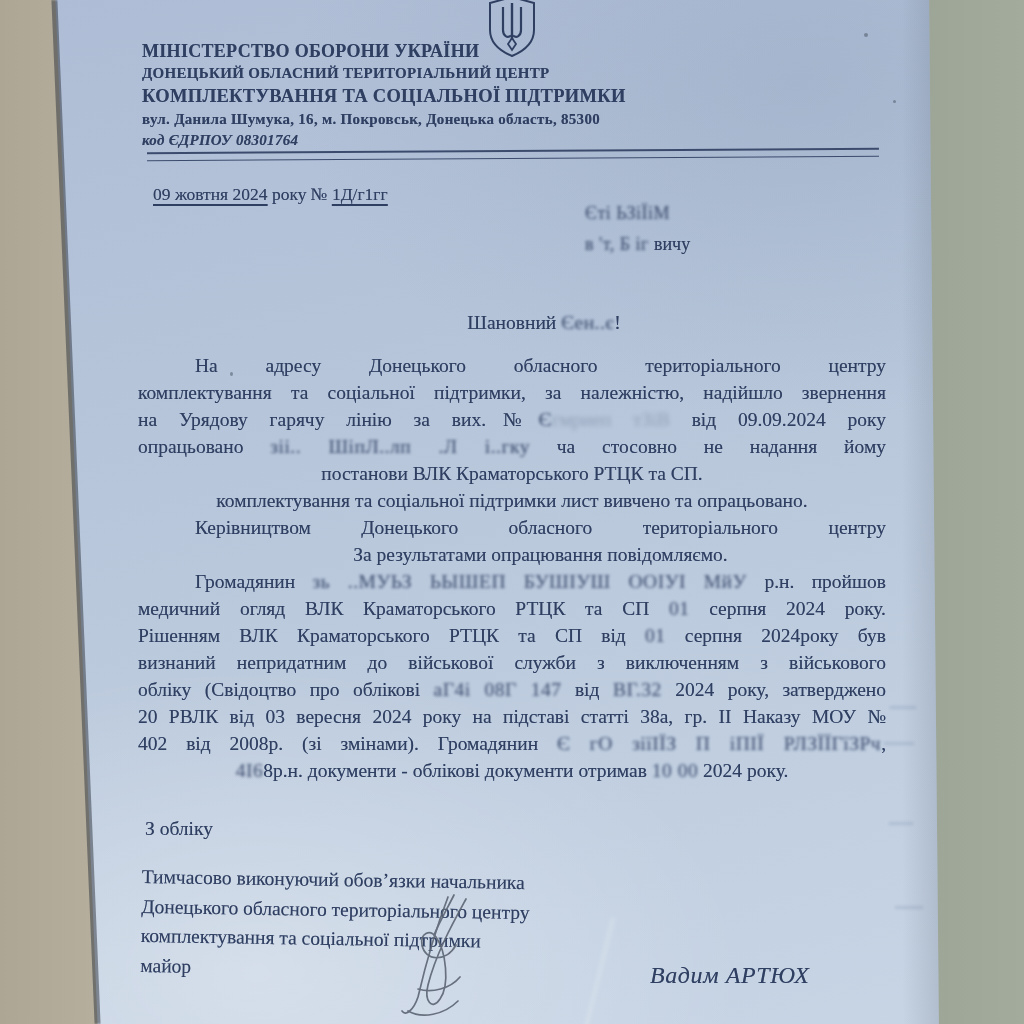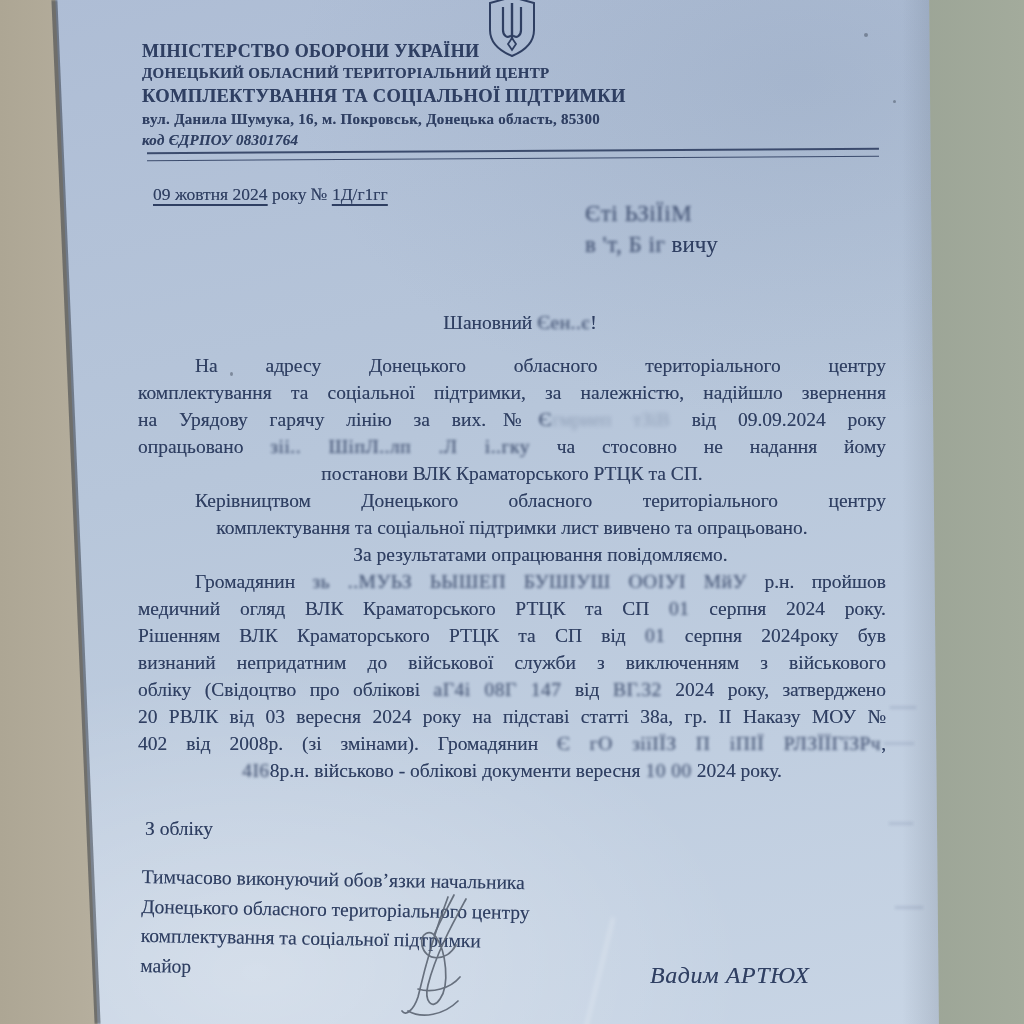--- a/index.html
+++ b/index.html
@@ -30,22 +30,22 @@
   .hline{font-weight:bold;}
   .h1{font-size:18px;line-height:22px;}
   .h2{font-size:15px;line-height:23px;}
   .h3{font-size:18.5px;line-height:23px;}
   .haddr{font-size:15px;line-height:21px;margin-top:1px;}
   .hkod{font-size:15px;line-height:21px;font-style:italic;}
   .rule{left:147px;top:150px;width:732px;height:6px;
     border-top:2.5px solid var(--ink,#2f3f62);border-bottom:1.5px solid var(--ink,#2f3f62);
     transform:rotate(-0.35deg);opacity:.9;}
   .dateline{left:153px;top:156px;font-size:17.5px;margin-top:28px;}
-  .addressee{left:585px;top:198px;width:230px;font-size:23px;line-height:31px;}
-  .salut{left:128px;top:312px;width:748px;box-sizing:border-box;padding-left:36px;
+  .addressee{left:585px;top:198px;width:230px;font-size:18px;line-height:31px;}
+  .salut{left:152px;top:312px;width:748px;box-sizing:border-box;padding-left:36px;
     text-align:center;font-size:19.5px;}
   .bodywrap{left:138px;top:352px;width:748px;font-size:19.5px;}
   .line{width:100%;box-sizing:border-box;line-height:27px;text-align:center;}
   .line.just{text-align:justify;text-align-last:justify;}
   .line.indent{padding-left:57px;}
   .smudge{filter:blur(1.5px);opacity:.85;letter-spacing:.5px;}
   .faint{filter:blur(2.2px);opacity:.25;}
   .semi{filter:blur(.7px);}
   .u{text-decoration:underline;text-underline-offset:4px;text-decoration-thickness:1.5px;}
   .signoff{left:145px;top:818px;font-size:19.5px;}
@@ -93,35 +93,35 @@
 
     <div class="abs bodywrap" id="paras">
         <div>
           <div class="line indent just"><span class="">На адресу Донецького обласного територіального центру</span></div>
           <div class="line just"><span class="">комплектування та соціальної підтримки, за належністю, надійшло звернення</span></div>
           <div class="line just"><span class="">на Урядову гарячу лінію за вих.№</span><span class="smudge">Є</span><span class="faint">гмриеп тЗіВ</span><span class=""> від 09.09.2024 року</span></div>
           <div class="line just"><span class="">опрацьовано </span><span class="smudge">зіі.. ШіпЛ..лп .Л і..гку</span><span class=""> ча стосовно не надання йому</span></div>
           <div class="line"><span class="">постанови ВЛК Краматорського РТЦК та СП.</span></div>
         </div>
         <div>
+          <div class="line"><span class="">комплектування та соціальної підтримки лист вивчено та опрацьовано.</span></div>
           <div class="line indent just"><span class="">Керівництвом Донецького обласного територіального центру</span></div>
-          <div class="line"><span class="">комплектування та соціальної підтримки лист вивчено та опрацьовано.</span></div>
         </div>
         <div>
           <div class="line indent"><span class="">За результатами опрацювання повідомляємо.</span></div>
         </div>
         <div>
           <div class="line indent just"><span class="">Громадянин </span><span class="smudge">зь ..МУЬЗ ЬЫШЕП БУШІУШ ООІУІ МйУ </span><span class="">р.н. пройшов</span></div>
           <div class="line just"><span class="">медичний огляд ВЛК Краматорського РТЦК та СП </span><span class="smudge">01</span><span class=""> серпня 2024 року.</span></div>
           <div class="line just"><span class="">Рішенням ВЛК Краматорського РТЦК та СП від </span><span class="smudge">01</span><span class=""> серпня 2024року був</span></div>
           <div class="line just"><span class="">визнаний непридатним до військової служби з виключенням з військового</span></div>
           <div class="line just"><span class="">обліку (Свідоцтво про облікові </span><span class="smudge">аГ4і 08Г 147</span><span class=""> від </span><span class="smudge">ВГ.32</span><span class=""> 2024 року, затверджено</span></div>
           <div class="line just"><span class="">20 РВЛК від 03 вересня 2024 року на підставі статті 38а, гр. ІІ Наказу МОУ №</span></div>
           <div class="line just"><span class="">402 від 2008р. (зі змінами). Громадянин </span><span class="smudge">Є гО зіїІЇЗ П іПІЇ РЛЗЇЇГїЗРч</span><span class="">,</span></div>
-          <div class="line"><span class="smudge">4І6</span><span class="">8р.н. військово - облікові документи вересня </span><span class="smudge">10 00</span><span class=""> 2024 року.</span></div>
+          <div class="line"><span class="smudge">4І6</span><span class="">8р.н. документи - облікові документи отримав </span><span class="smudge">10 00</span><span class=""> 2024 року.</span></div>
         </div>
       </div>
 
     <div class="abs signoff">З обліку</div>
     <div class="abs closing">
       <div>Тимчасово виконуючий обов’язки начальника</div>
       <div>Донецького обласного територіального центру</div>
       <div>комплектування та соціальної підтримки</div>
       <div>майор</div>
     </div>

